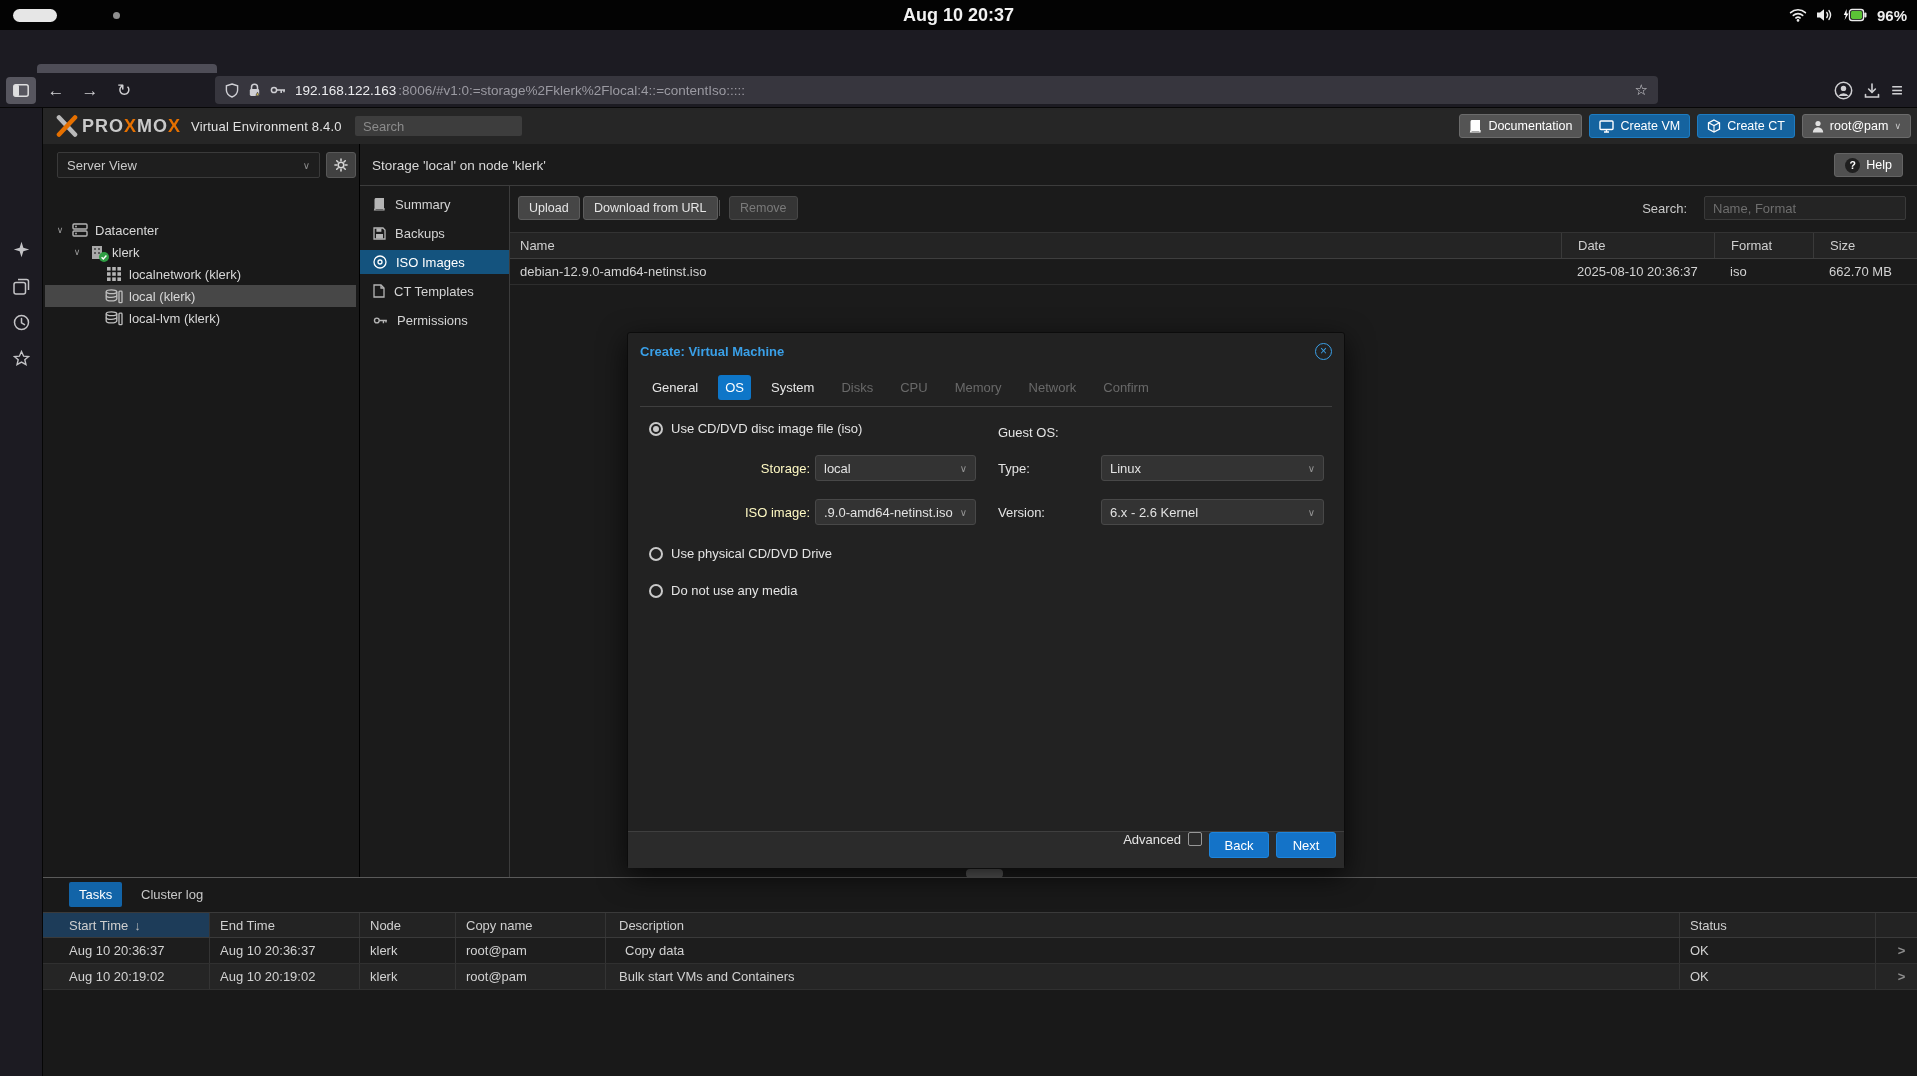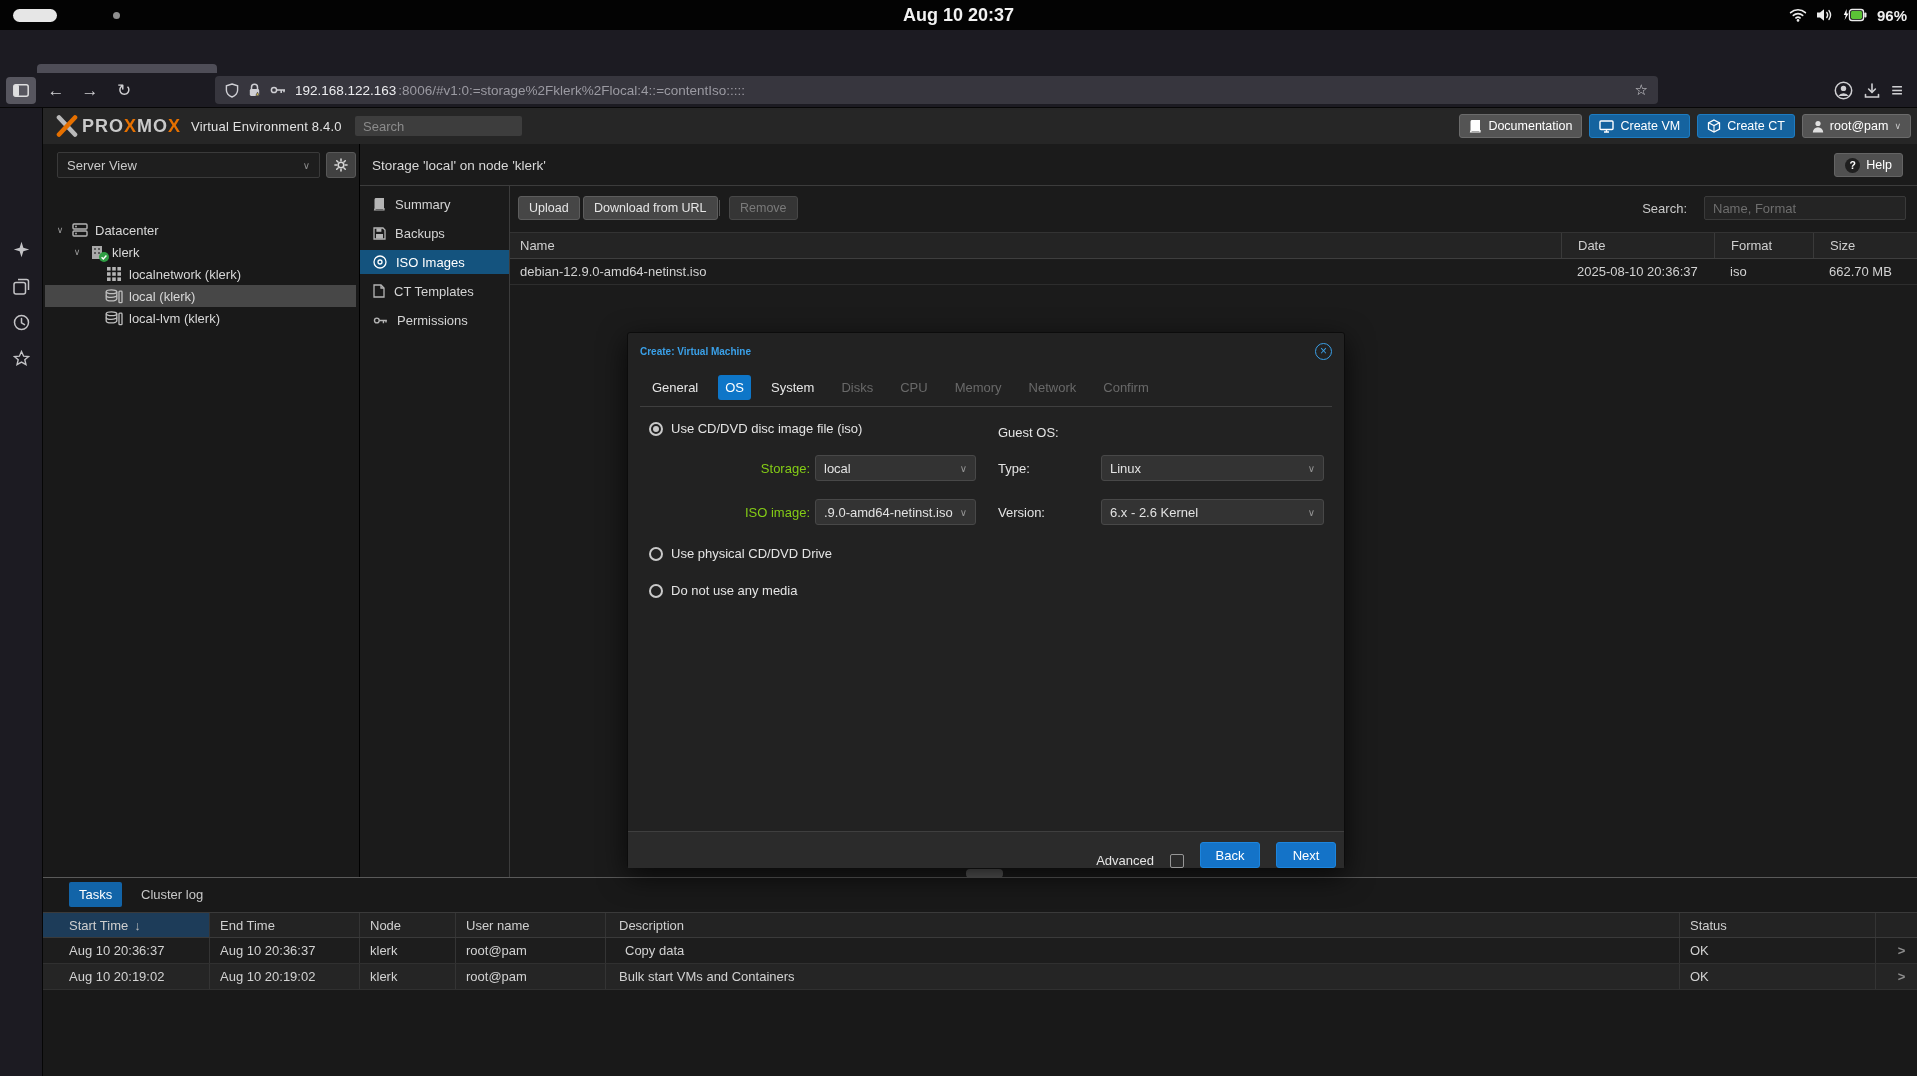--- a/index.html
+++ b/index.html
@@ -109,39 +109,39 @@
   .ghead > div, .grow > div { display:flex; align-items:center; padding-left:16px; }
   .ghead > div:first-child, .grow > div:first-child { padding-left:10px; }
   .ghead > div + div { border-left:1px solid #3a3a3a; }
   .grow { position:absolute; left:0; top:73px; width:1407px; height:26px; border-bottom:1px solid #2d2d2d;
           font-size:13px; color:#d2d2d2; }
 
   
   .dialog { left:584px; top:224px; width:718px; height:536px; background:#222; border:1px solid #0c0c0c;
             border-radius:3px; box-shadow:0 8px 28px rgba(0,0,0,0.7); z-index:10; }
   .dlg-head { left:0; top:0; width:716px; height:36px; display:flex; align-items:center; padding:0 12px; }
-  .dlg-title { font-size:10px; font-weight:bold; color:#3aa0e8; }
+  .dlg-title { font-size:13px; font-weight:bold; color:#3aa0e8; }
   .dlg-close { margin-left:auto; width:17px; height:17px; border:1px solid #3aa0e8; border-radius:50%; color:#3aa0e8;
                display:flex; align-items:center; justify-content:center; font-size:12px; line-height:1; }
   .dlg-tabs { left:12px; top:42px; width:692px; height:32px; border-bottom:1px solid #3f3f3f;
               display:flex; gap:13px; align-items:flex-start; padding-left:5px; }
   .dtab { height:25px; padding:0 7px; display:flex; align-items:center; font-size:13px; color:#e6e6e6; }
   .dtab.active { background:#0e76c8; border-radius:3px; color:#fff;text-align:right; }
   .dtab.disabled { color:#696969; }
   .radio { width:14px; height:14px; border:2px solid #c9c9c9; border-radius:50%; background:transparent;
            display:flex; align-items:center; justify-content:center; flex:none; }
   .radio.sel::after { content:""; width:6px; height:6px; border-radius:50%; background:#c9c9c9; }
   .optrow { display:flex; align-items:center; gap:8px; font-size:13px; color:#e4e4e4; }
-  .flabel { position:absolute; width:182px; text-align:right; font-size:13px; color:#84cc16; }
+  .flabel { position:absolute; width:182px; text-align:right; font-size:13px; color:#fef9c3; }
   .flabel2 { position:absolute; font-size:13px; color:#e4e4e4; }
   .field { position:absolute; height:26px; background:#333; border:1px solid #484848; border-radius:3px;
            display:flex; align-items:center; padding:0 8px; font-size:13px; color:#e2e2e2; }
   .field .chev { margin-left:auto; color:#939393; font-size:10px; }
   .dlg-footer { left:0; top:498px; width:716px; height:37px; background:#2b2b2b; border-top:1px solid #3f3f3f;
-                display:flex; align-items:flex-end; justify-content:flex-end; gap:16px; padding-right:8px; }
+                display:flex; align-items:flex-start; justify-content:flex-end; gap:7px; padding-right:8px; }
   .adv-lbl { font-size:13px; color:#e4e4e4; }
   .checkbox { width:14px; height:14px; border:1px solid #979797; border-radius:2px; background:#2b2b2b; }
   .bbtn { width:60px; height:26px; background:#1473c8; border:1px solid #1d85dd; border-radius:3px; color:#fff;
           font-size:13px; display:flex; align-items:center; justify-content:center; }
   .dlg-handle { left:923px; top:761px; width:37px; height:9px; background:#5a5a5a; border-radius:4px; z-index:9; }
 
   
   .tasks-panel { left:0; top:769px; width:1874px; height:199px; background:#191919; border-top:1px solid #5a5a5a; }
   .ttab { position:absolute; top:4px; height:25px; padding:0 10px; display:flex; align-items:center; font-size:13px; }
   .ttab.sel { background:#1264a8; border-radius:2px; color:#fff; }
@@ -590,21 +590,21 @@
       <div class="ttab sel" style="left:26px;">Tasks</div>
       <div class="ttab" style="left:88px; color:#c8c8c8;">Cluster log</div>
 
       <div class="thead gridT">
         <div>
             <span>Start Time</span>
             <span style="color:#bdbdbd;">↓</span>
           </div>
         <div>End Time</div>
         <div>Node</div>
-        <div>User name</div>
+        <div>Copy name</div>
         <div style="padding-left:13px;">Description</div>
         <div>Status</div>
         <div></div>
       </div>
 
       <div class="trowT gridT" style="top:60px; background:#1d1d1d;">
         <div>Aug 10 20:36:37</div>
         <div>Aug 10 20:36:37</div>
         <div>klerk</div>
         <div>root@pam</div>

